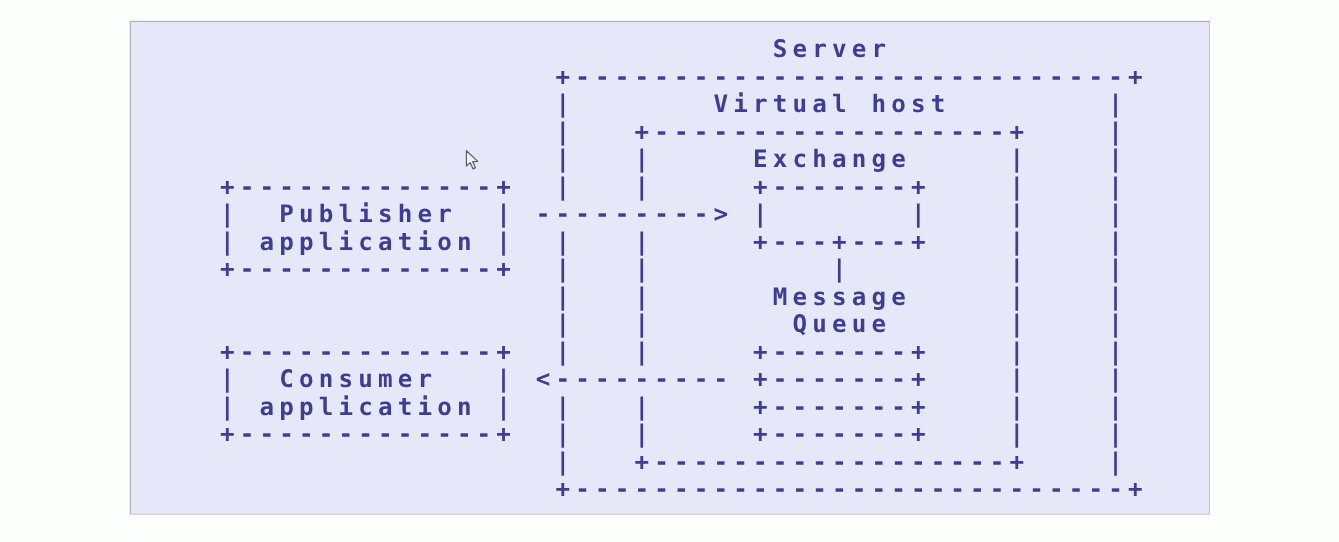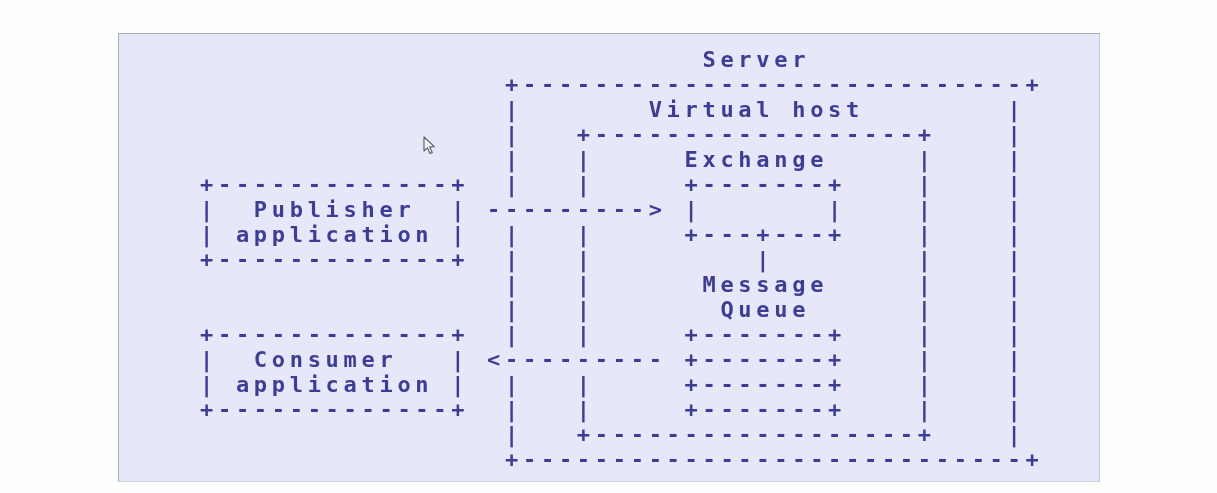--- a/index.html
+++ b/index.html
@@ -10,21 +10,21 @@
     width: 1217px;
     height: 493px;
     background: #fcfffc;
     position: relative;
     overflow: hidden;
     font-family: "DejaVu Sans", "Liberation Sans", sans-serif;
   }
   .panel {
     position: absolute;
     left: 118px;
-    top: 33px;
+    top: 19px;
     width: 982px;
     height: 449px;
     box-sizing: border-box;
     background: #e6e7f8;
     border: 1px solid #aaacb6;
     border-right-color: #c2c4d2;
     border-bottom-color: #cccfdd;
   }
   pre.ascii {
     margin: 0;

